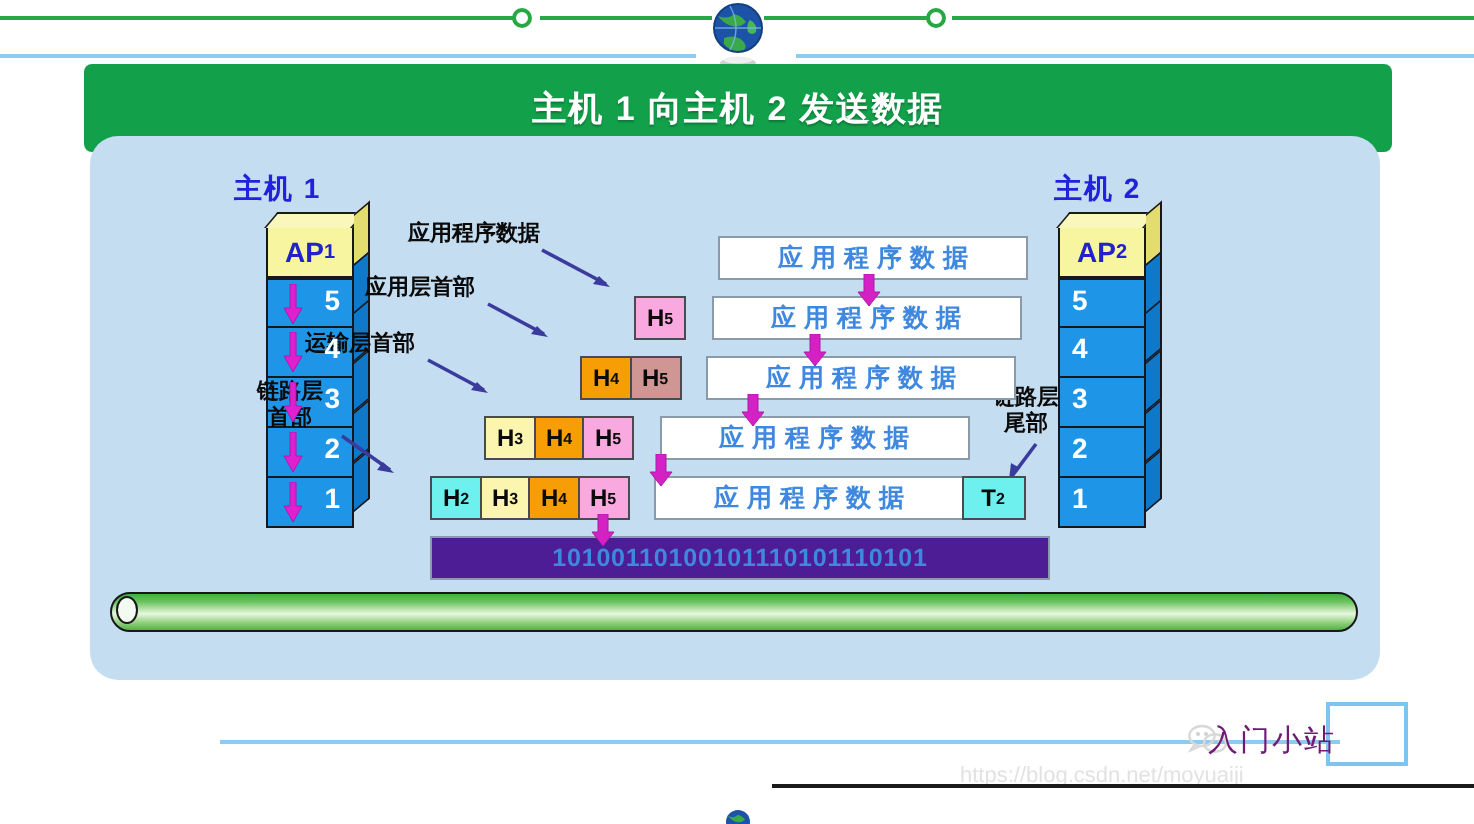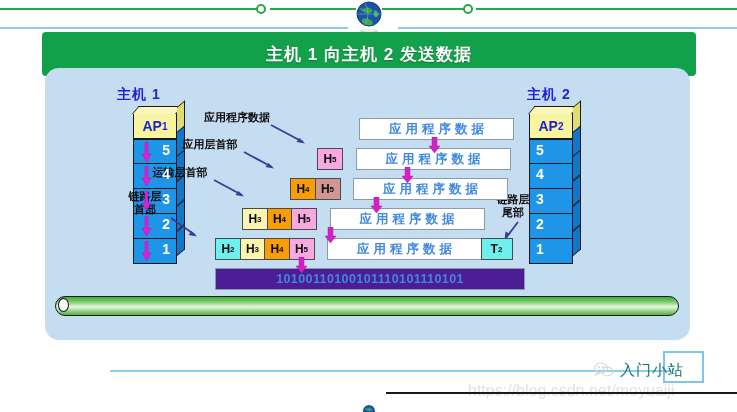--- a/index.html
+++ b/index.html
@@ -134,27 +134,27 @@
     position:absolute; height:22px; border:1.5px solid #8a9aa8; background:#4c1d95;
     display:flex; align-items:center; justify-content:center;
     font-size:12.5px; font-weight:bold; color:#3f88e0; letter-spacing:.4px;
   }
   .flow-arrow { position:absolute; z-index:6; }
   
   #bot-blue-line { position:absolute; left:110px; top:370px; width:560px; height:2px; background:#8ecbf0; }
   #bot-black-line { position:absolute; left:386px; top:392px; width:351px; height:1.5px; background:#1a1a1a; }
   #bot-square { position:absolute; left:663px; top:351px; width:41px; height:32px; border:2px solid #7fc3ef; }
   #watermark {
-    position:absolute; left:620px; top:361px;
-    font-size:15px; color:#0f766e; font-weight:normal; letter-spacing:1px;
+    position:absolute; left:604px; top:361px;
+    font-size:15px; color:#701a75; font-weight:normal; letter-spacing:1px;
     white-space:nowrap;
   }
   #wm-url {
-    position:absolute; left:468px; top:382px;
-    font-size:16px; color:#e2e2e2; white-space:nowrap;
+    position:absolute; left:480px; top:382px;
+    font-size:11px; color:#e2e2e2; white-space:nowrap;
   }
   #wechat-icon { position:absolute; left:594px; top:362px; }
   #bot-dot { position:absolute; left:362px; top:404px; width:14px; height:14px; }
 </style>
 </head>
 <body>
 
 <div id="top-deco">
   <div class="deco-green-line" style="left:0px;width:262px;"></div>
   <div class="deco-ring" style="left:256px;"></div>

